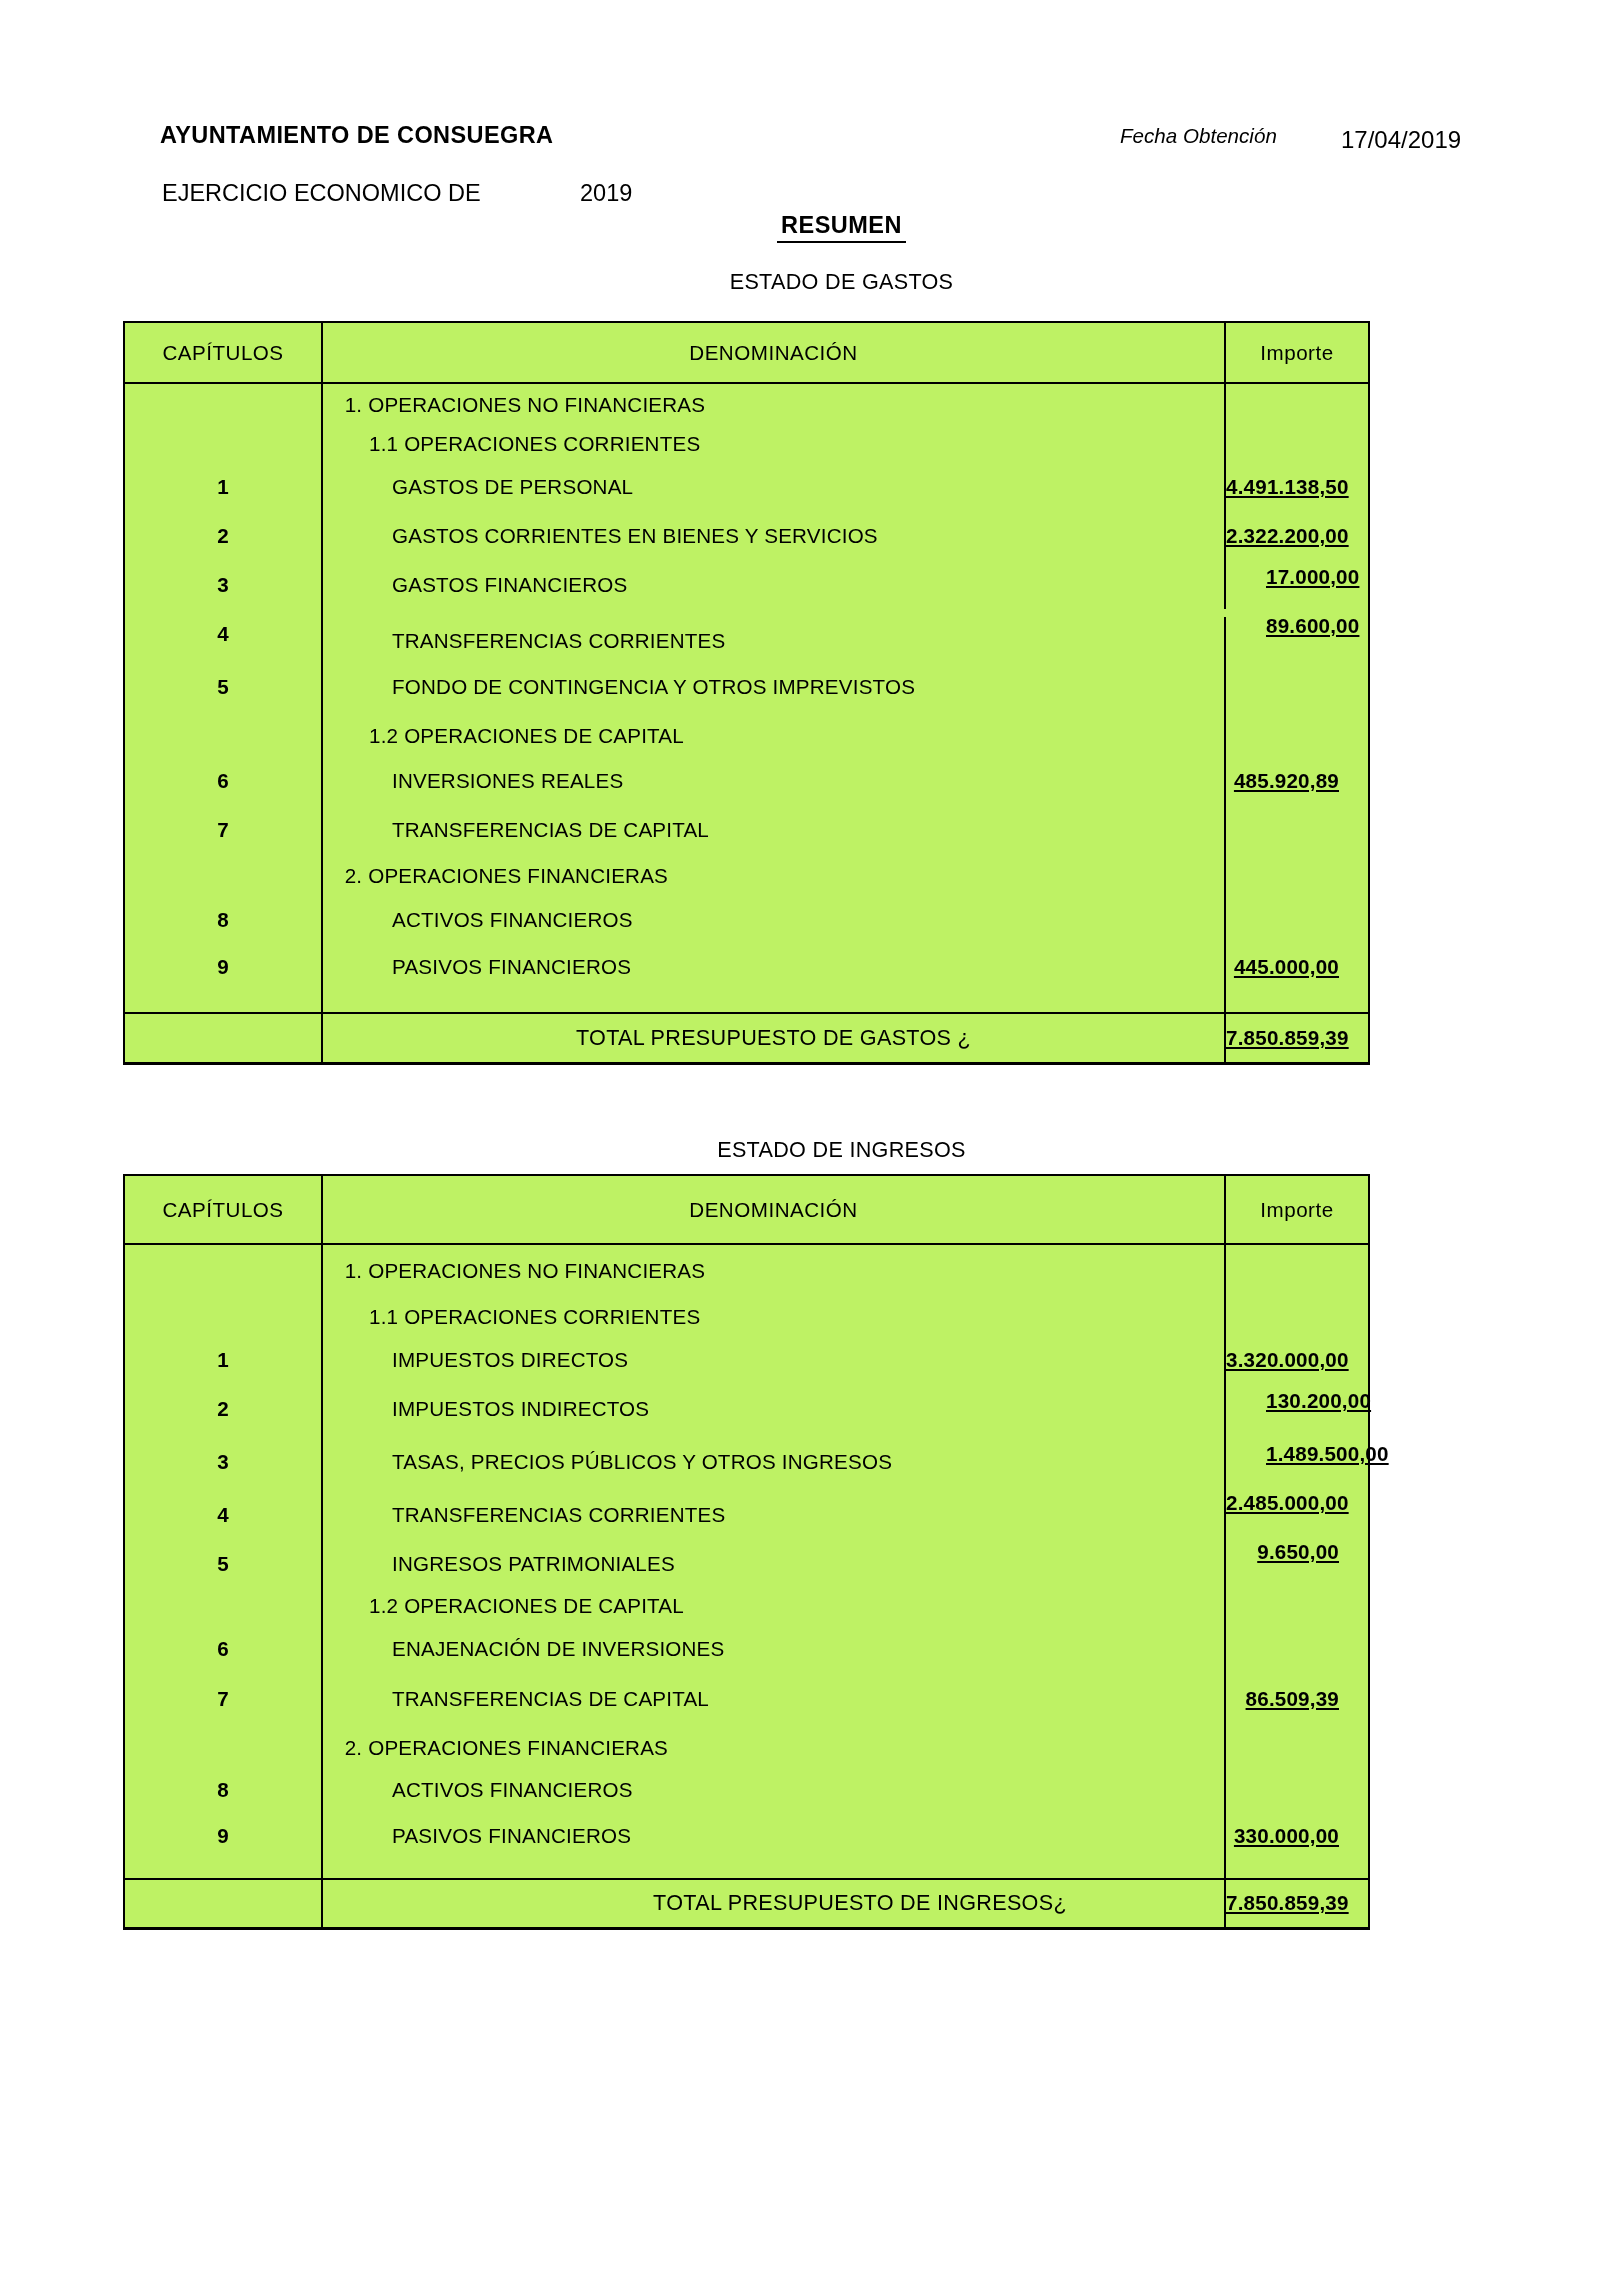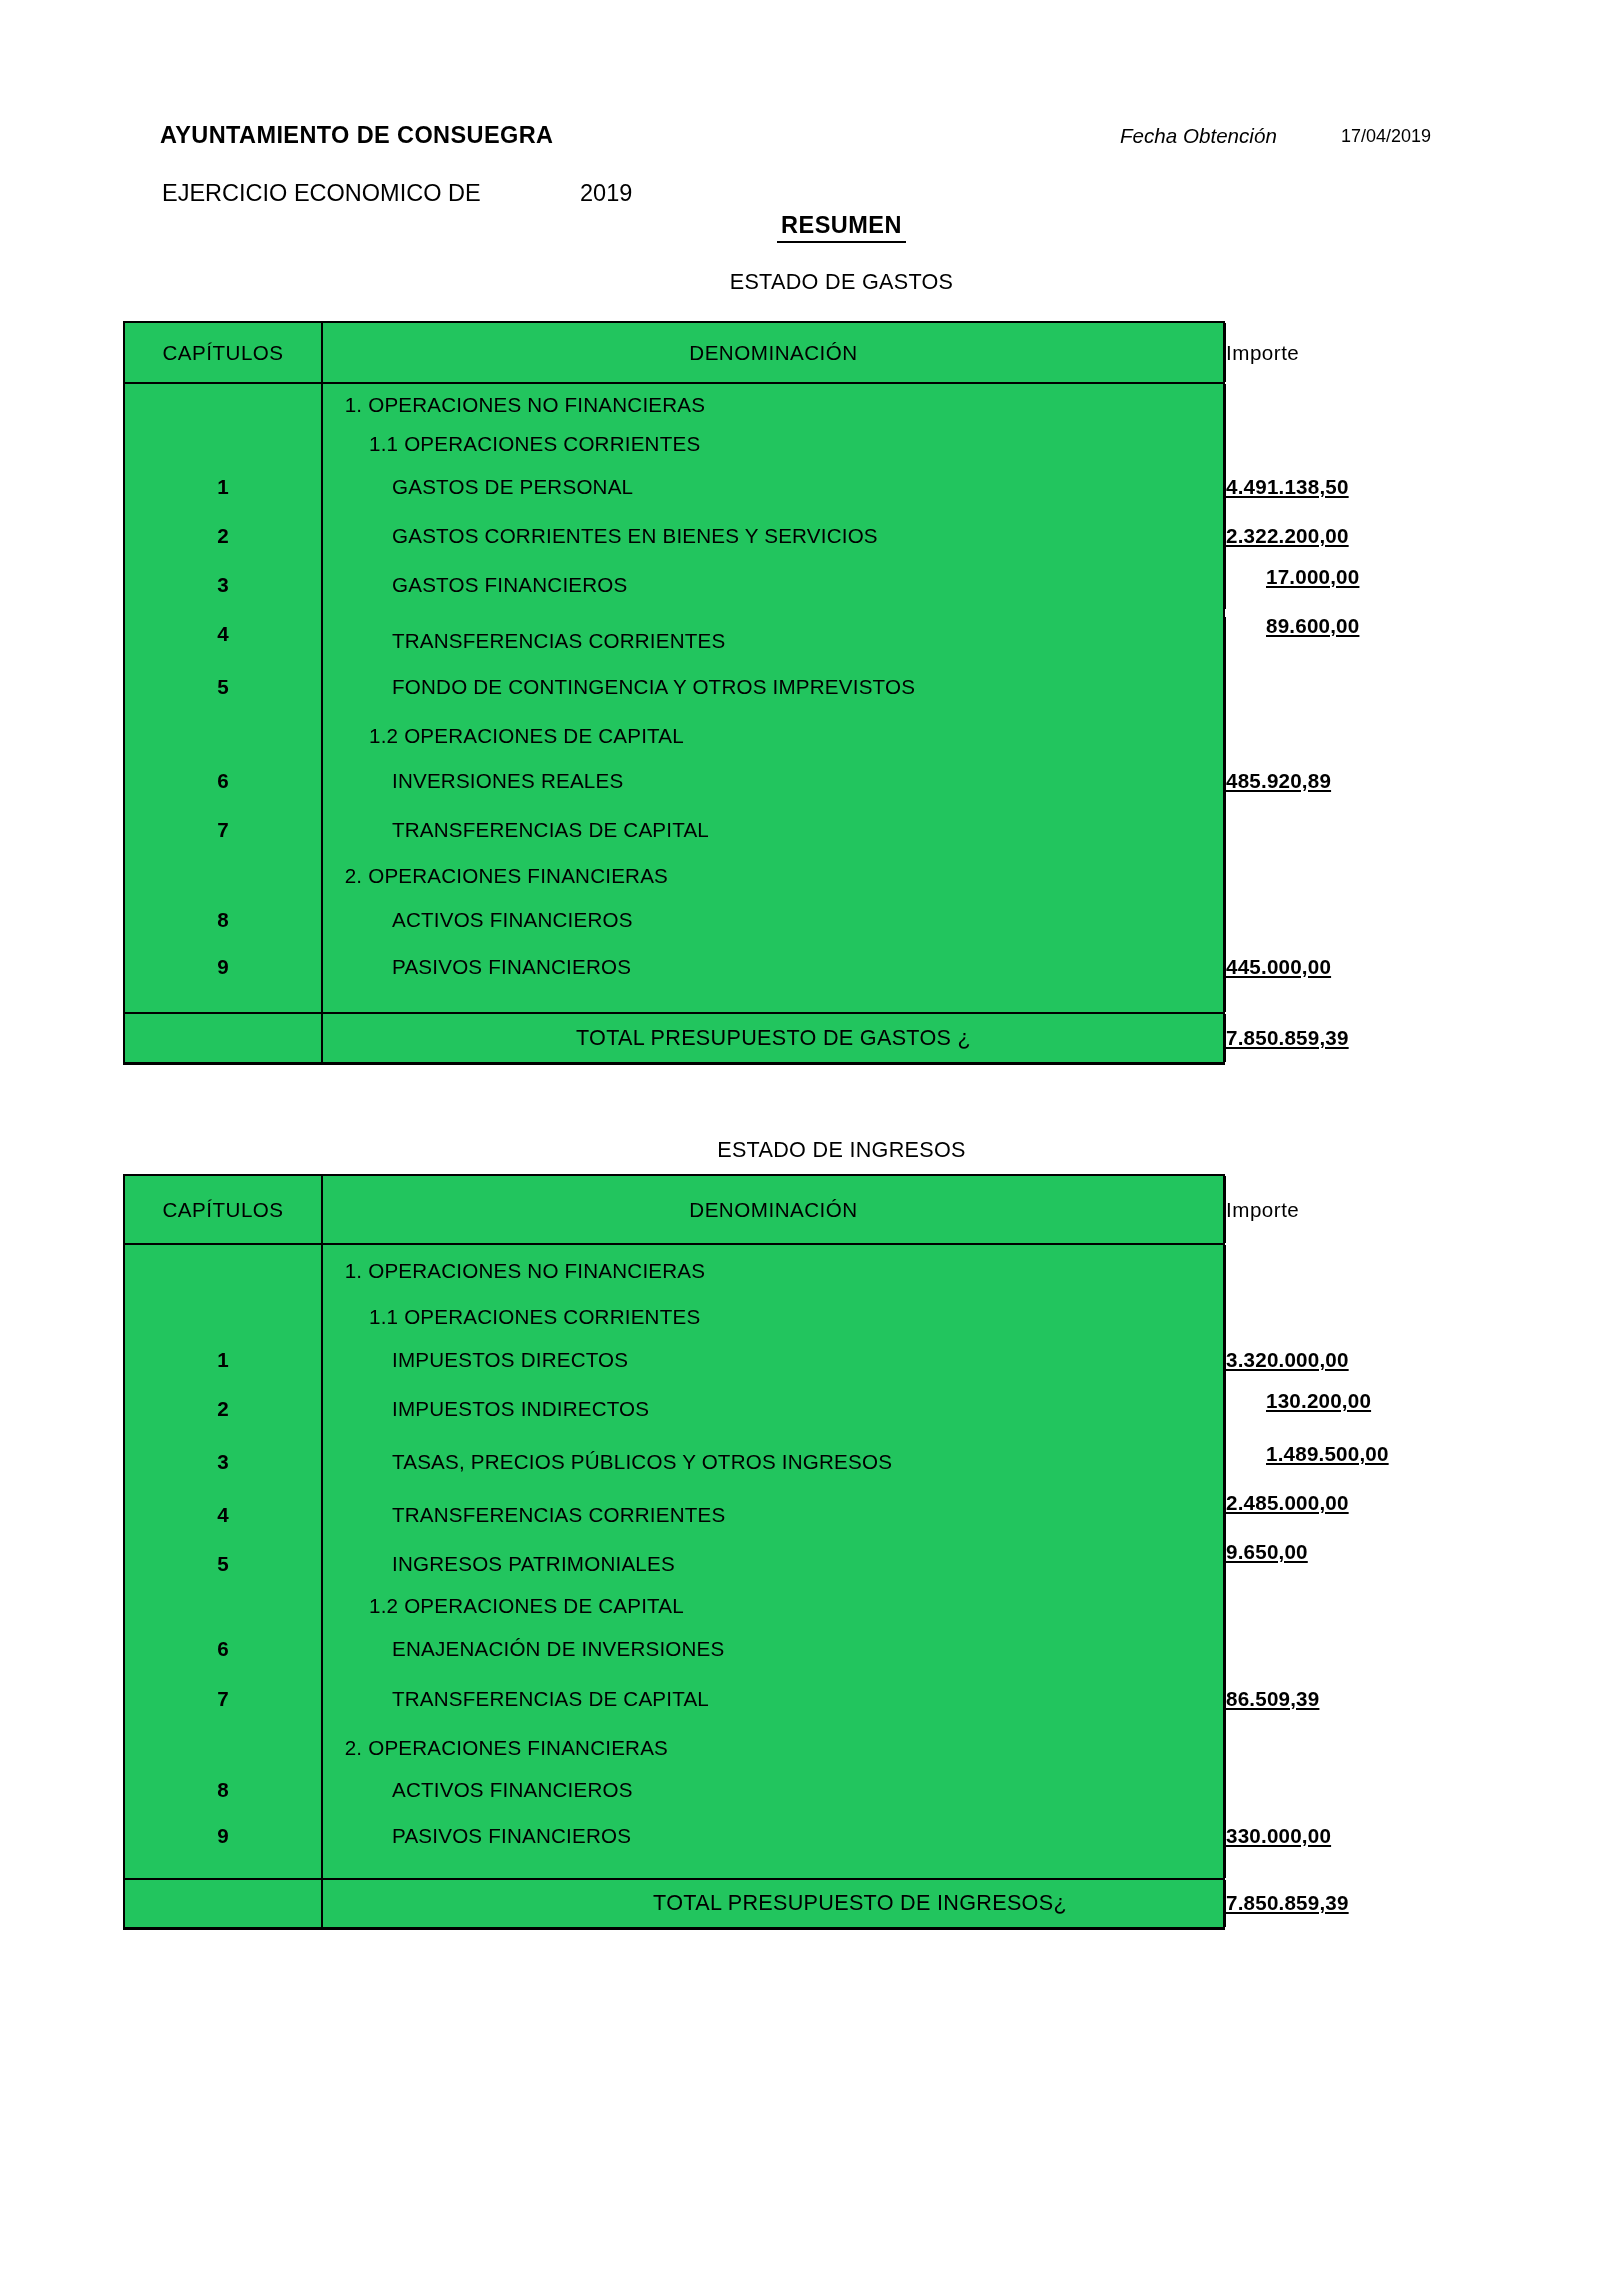--- a/index.html
+++ b/index.html
@@ -9,41 +9,41 @@
     width:1620px;height:2291px;
     margin:0 auto;
     background:#ffffff;
     font-family:"Liberation Sans", sans-serif;
     color:#000;
     overflow:hidden;
   }
   .abs{position:absolute;}
   .org-title{left:160px;top:122px;font-size:23.5px;font-weight:bold;letter-spacing:0.4px;}
   .fecha-label{left:1120px;top:124px;font-size:20.6px;font-style:italic;}
-  .fecha-value{left:1341px;top:126px;font-size:18px;}
+  .fecha-value{left:1341px;top:126px;font-size:24px;}
   .ejercicio-label{left:162px;top:180px;font-size:23.5px;}
   .ejercicio-year{left:580px;top:180px;font-size:23.5px;}
 
   .center-band{left:123px;width:1379px;text-align:center;}
   .resumen-band{top:212px;}
   .resumen-text{
     display:inline-block;font-size:23.5px;font-weight:bold;letter-spacing:0.5px;
     border-bottom:2.9px solid #000;padding:0 3.9px 2px 3.9px;
     transform:translateX(29px);
   }
   .section-title{font-size:21.6px;letter-spacing:0.3px;}
   .gastos-title{top:269px;}
   .ingresos-title{top:1137px;}
   .section-title .t{display:inline-block;transform:translateX(29px);}
 
   .btable{
-    left:123px;width:1102px;
+    left:123px;width:1247px;
     border:2px solid #000;
     border-bottom-width:3.9px;
-    background:#22c55e;
+    background:#bef264;
   }
   .tbl-gastos{top:321px;}
   .tbl-ingresos{top:1174px;}
 
   .thead{display:grid;grid-template-columns:198px 903px 1fr;border-bottom:2.9px solid #000;}
   .thead-g{height:61px;}
   .thead-i{height:69px;}
   .th{display:flex;align-items:center;justify-content:center;font-size:20.6px;letter-spacing:0.5px;}
 
   .row{display:grid;grid-template-columns:198px 903px 1fr;}

